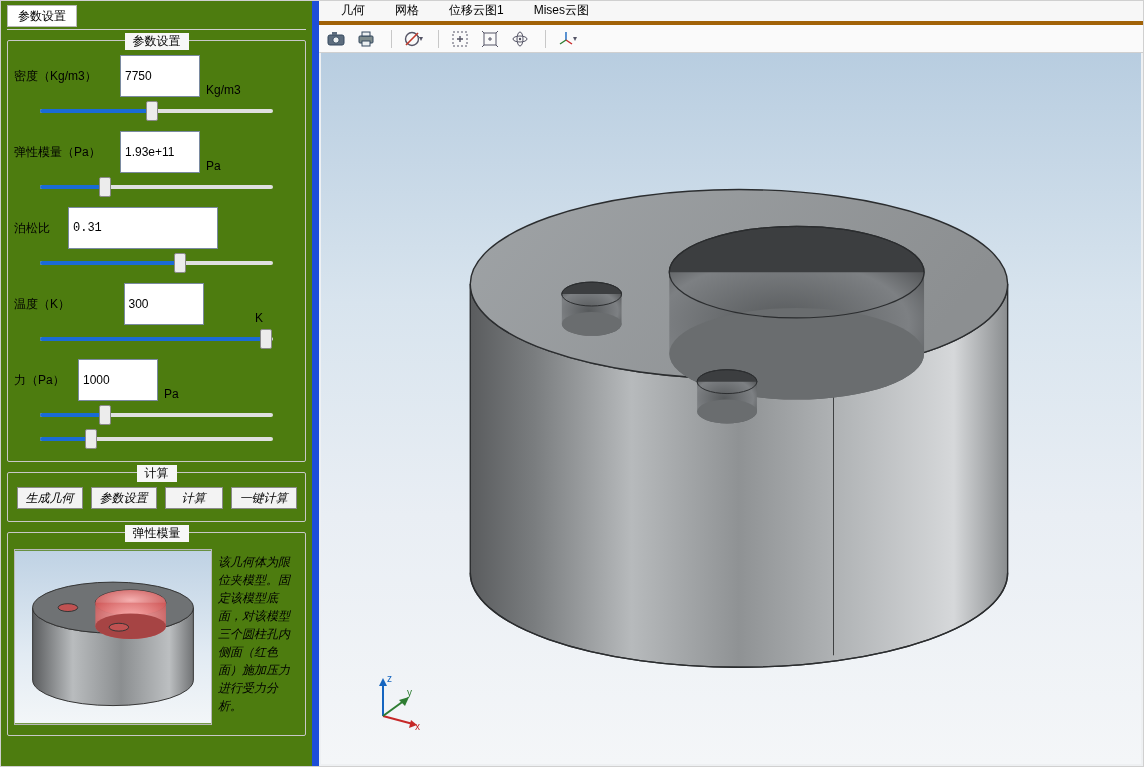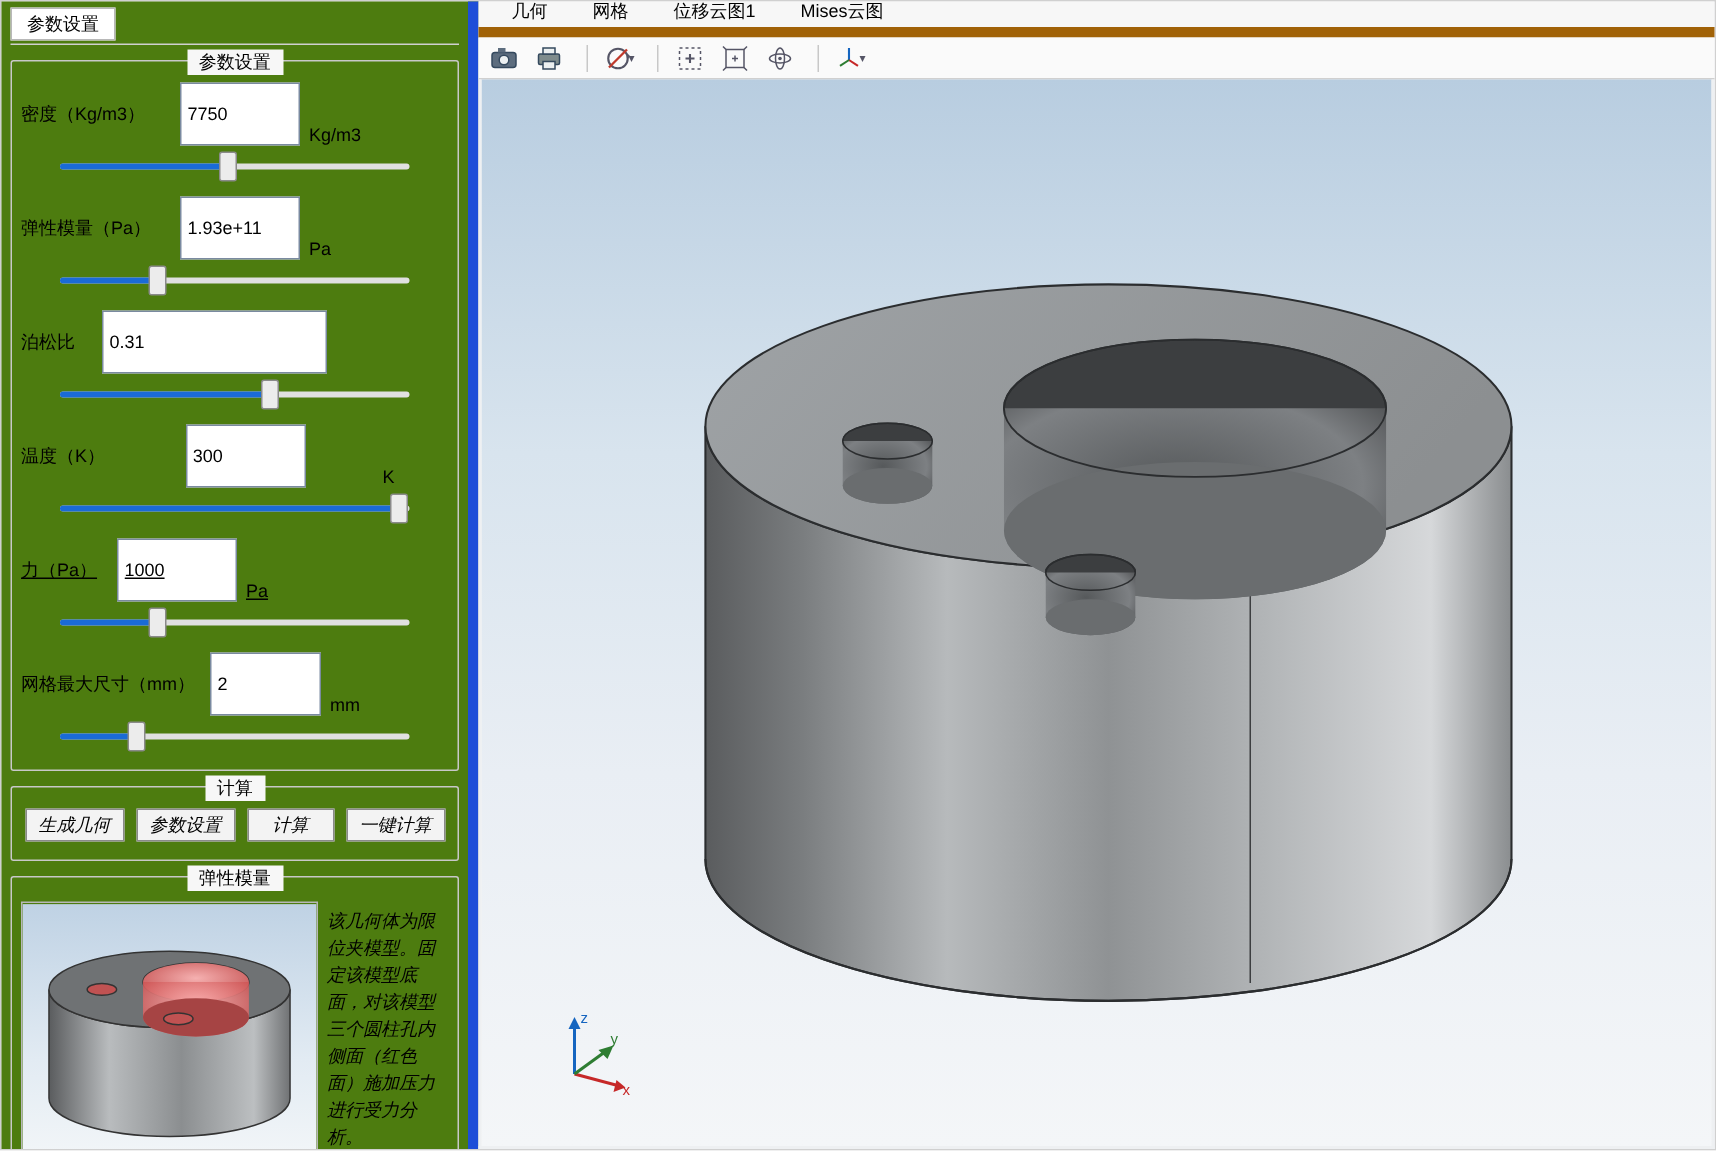--- a/index.html
+++ b/index.html
@@ -19,42 +19,42 @@
 
   
   .prow { display:flex; align-items:center; gap:6px; padding:2px 2px; }
   .prow .plabel { width:100px; text-align:left; }
   .prow .plabel.narrow { width:48px; }
   .prow .plabel.mid   { width:58px; }
   .prow .plabel.wider { width:120px; }
   .prow input[type=text] { height:22px; border:1px solid #7a8aa0; padding:20px 4px; font-size:12px; background:#fff; }
   .prow input.w80 { width:80px; }
   .prow input.w74 { width:74px; }
-  .prow input.w150 { width:150px; }
+  .prow input.w150 { width:150px;font-family:Liberation Mono, monospace; }
   .prow .unit { width:44px; text-align:left; align-self:flex-end; padding-bottom:0; padding-top:20px; font-size:12px; }
 
   
   .slider { height:24px; display:flex; align-items:center; padding:0 28px 0 28px; }
   .slider .track { flex:1; height:4px; background:#e0e0e0; border-radius:2px; position:relative; }
   .slider .track .fill { position:absolute; left:0; top:0; height:100%; background:#1a6bd6; border-radius:2px; }
   .slider .thumb { position:absolute; top:50%; transform:translate(-50%,-50%); width:12px; height:20px; background:#ececec; border:1px solid #8a8a8a; border-radius:2px; }
 
   
   .btnrow { display:flex; gap:8px; justify-content:center; align-items:flex-end; padding:2px 0;font-style:italic; }
   .btn { height:22px; padding:0 8px; border:1px solid #8a8a8a; background:#f3f3f3; font-size:12px; display:flex; align-items:center; justify-content:center; cursor:default; }
 
   
   .modelrow { display:flex; gap:6px; align-items:flex-start; padding:4px 2px 0 2px;font-style:italic; }
   .thumb3d { width:198px; height:176px; border:1px solid #b8b8b8; position:relative; }
   .thumb3d svg { width:100%; height:100%; display:block; }
   .desc { flex:1; font-size:12px; line-height:1.5; padding-top:4px; }
 
   
   .panel-right { flex:1; height:100%; display:flex; flex-direction:column; background:#f7f7f7; }
-  .tabstrip { height:24px; display:flex; align-items:flex-end; gap:22px; padding:2px 18px 0 18px; border-bottom:7px solid #a16207; font-size:12px; }
+  .tabstrip { height:24px; display:flex; align-items:flex-end; gap:22px; padding:2px 18px 0 18px; border-bottom:4px solid #a16207; font-size:12px; }
   .tabstrip .tab { padding:2px 4px; cursor:default; }
 
   .toolbar { height:28px; display:flex; align-items:center; gap:8px; padding:2px 6px; border-bottom:1px solid #d0d0d0; background:#fafafa; }
   .tool { width:22px; height:22px; display:flex; align-items:center; justify-content:center; border:1px solid transparent; }
   .tool.sep-after { margin-right:4px; }
   .tb-sep { width:1px; height:18px; background:#c8c8c8; margin:0 2px; }
 
   .viewport { flex:1; position:relative;
     background:linear-gradient(to bottom,#b8cde0 0%,#d8e4ee 35%,#e9eef4 65%,#f4f6f8 100%);
     border:2px solid #eef0f2;
@@ -119,37 +119,32 @@
         <input class="w80" type="text" value="300" style="">
         <span class="unit">K</span>
       </div>
       <div class="slider">
         <div class="track">
             <div class="fill" style="width:97%"></div>
             <div class="thumb" style="left:97%"></div>
           </div>
       </div>
 
-      <div class="prow" style="margin-top:6px;text-decoration:underline;">
+      <div class="prow" style="margin-top:6px;">
         <span class="plabel mid">力（Pa）</span>
         <input class="w80" type="text" value="1000" style="">
         <span class="unit">Pa</span>
       </div>
       <div class="slider">
         <div class="track">
             <div class="fill" style="width:28%"></div>
             <div class="thumb" style="left:28%"></div>
           </div>
       </div>
 
-      <div class="prow" style="margin-top:6px;">
-        <span class="plabel wider">网格最大尺寸（mm）</span>
-        <input class="w74" type="text" value="2" style="">
-        <span class="unit">mm</span>
-      </div>
       <div class="slider">
         <div class="track">
             <div class="fill" style="width:22%"></div>
             <div class="thumb" style="left:22%"></div>
           </div>
       </div>
     </div>
 
     <div class="gbox">
       <div class="gtitle">计算</div>

